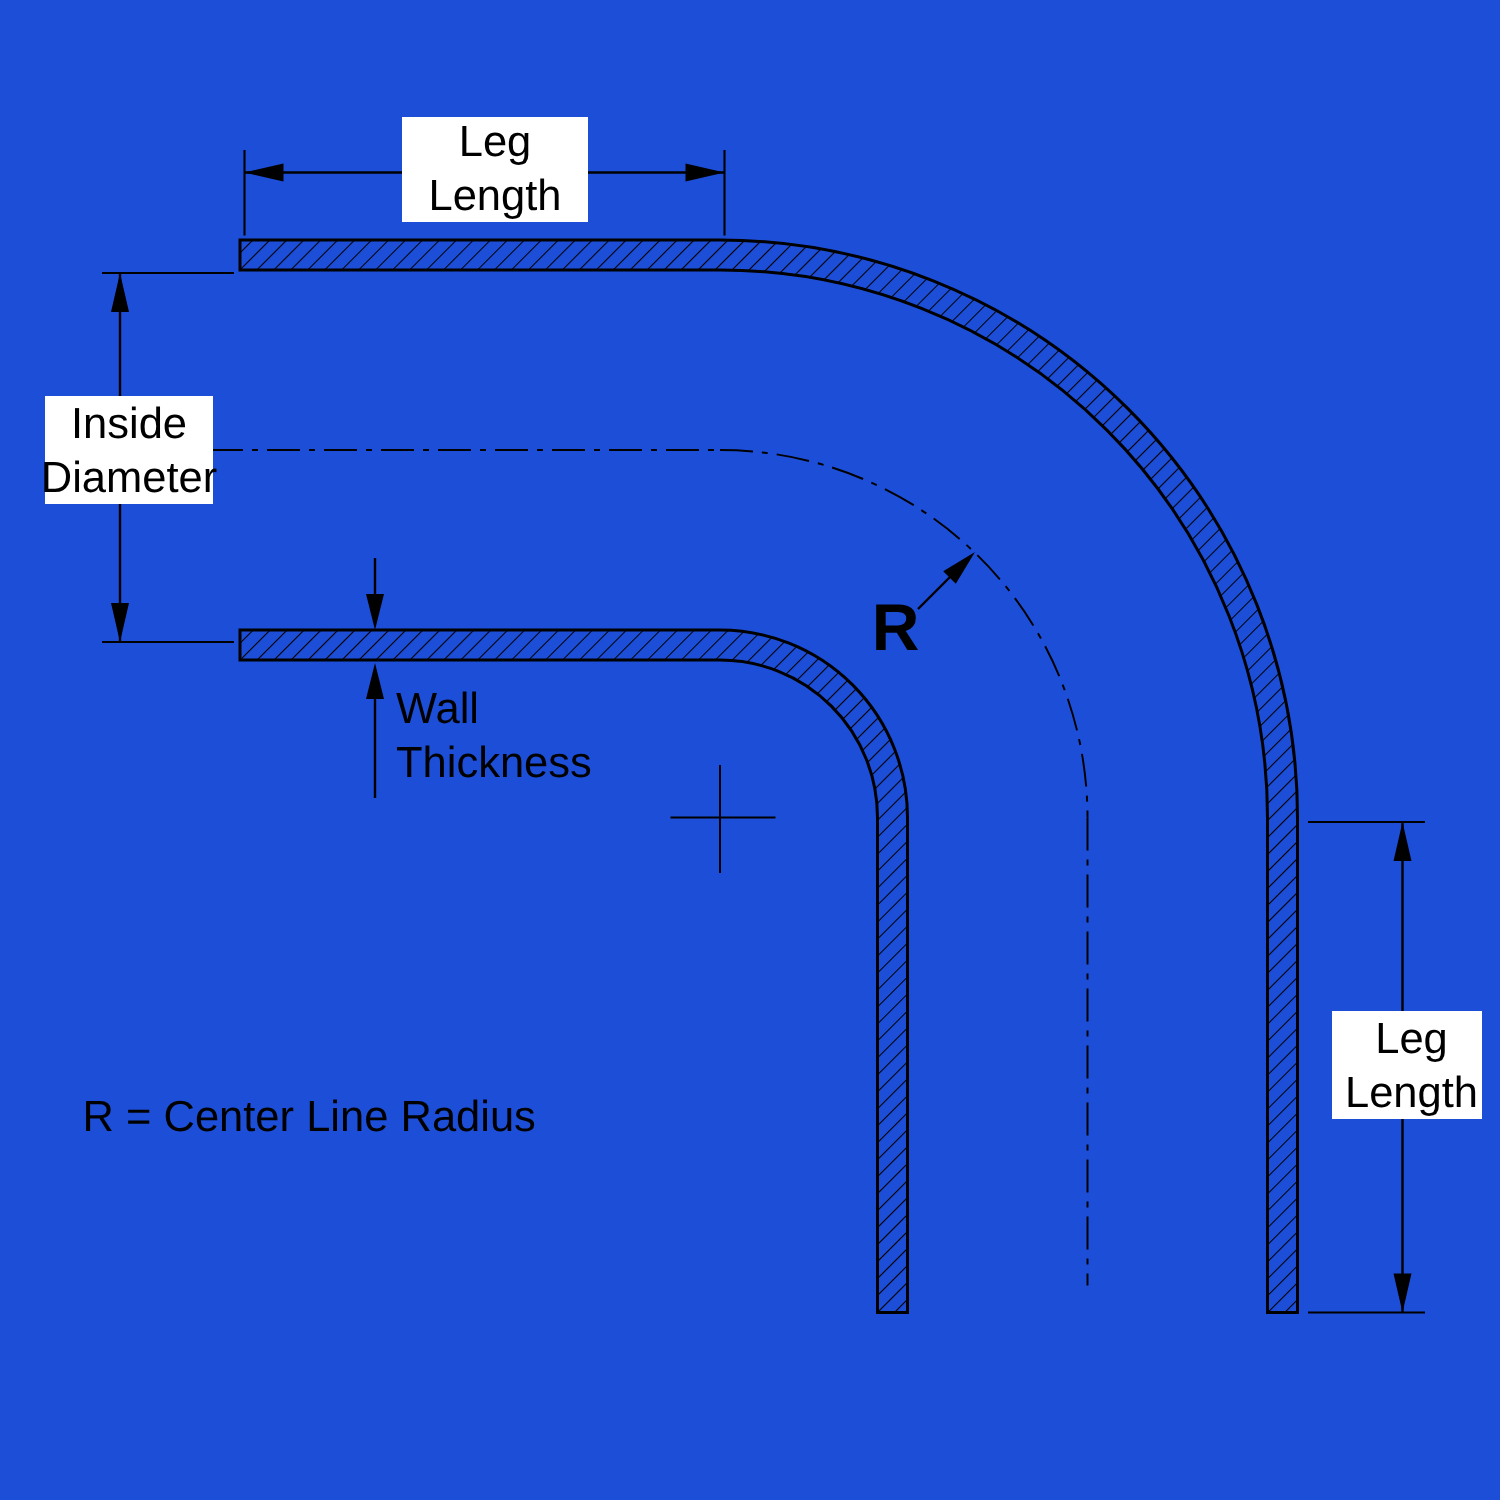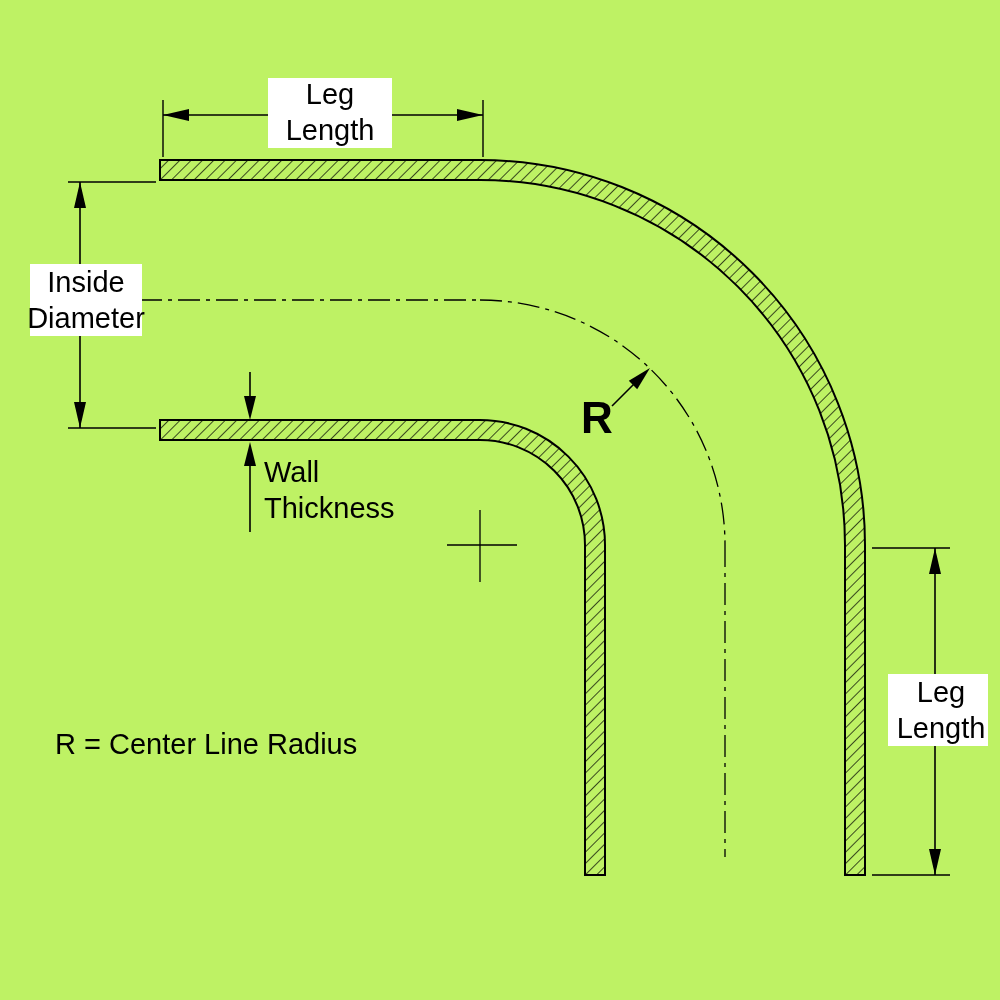--- a/index.html
+++ b/index.html
@@ -4,21 +4,21 @@
   <style>
     html, body {
       margin: 0;
       padding: 0;
       background: #ffffff;
     }
     .stage {
       width: 1000px;
       height: 1000px;
       position: relative;
-      background: #bef264;
+      background: #1d4ed8;
       overflow: hidden;
     }
     svg {
       font-family: "Liberation Sans", "DejaVu Sans", sans-serif;
       display: block;
     }
     .wall  { stroke: #000; stroke-width: 2; }
     .dim   { stroke: #000; stroke-width: 1.6; fill: none; }
     .ext   { stroke: #000; stroke-width: 1.4; fill: none; }
     .cl    { stroke: #000; stroke-width: 1.3; fill: none; stroke-dasharray: 22 6 4 6; }

